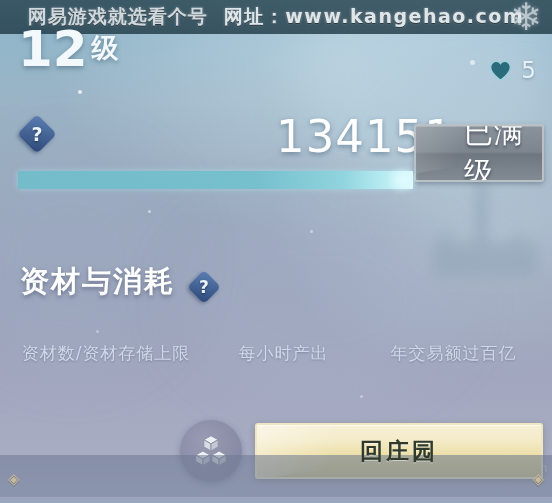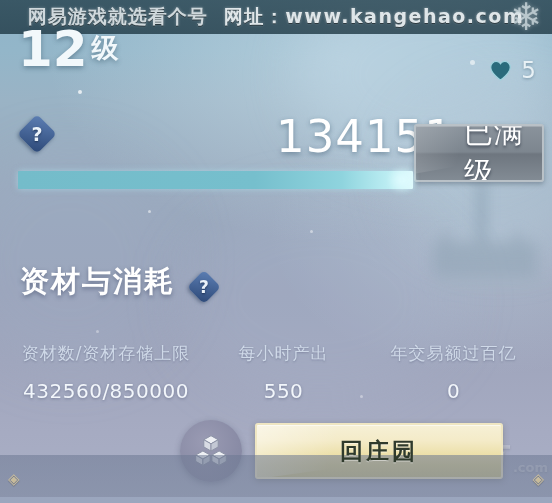--- a/index.html
+++ b/index.html
@@ -234,21 +234,21 @@
     position:absolute; left:180px; top:420px;
     width:62px; height:62px; border-radius:50%;
     background:radial-gradient(circle at 40% 35%, rgba(150,150,175,0.78), rgba(118,120,148,0.80));
     display:flex; align-items:center; justify-content:center;
     box-shadow:0 2px 6px rgba(50,55,80,0.30);
   }
 
   
   .return-btn {
     position:absolute; left:255px; top:423px;
-    width:248px; height:56px;
+    width:288px; height:56px;
     background:linear-gradient(to bottom,
       #f6f0d6 0%, #f4ebc8 30%, #ecdfa8 58%, #ddd191 78%, #cfc588 100%);
     border:2px solid #efe6c2;
     border-radius:3px;
     display:flex; align-items:center; justify-content:center;
     box-shadow:0 2px 6px rgba(70,70,60,0.32), inset 0 1px 0 rgba(255,255,255,0.6);
     overflow:hidden;
   }
   .return-btn::before {
     content:"";
@@ -371,25 +371,20 @@
       <span class="dia"></span>
         <span class="qm">?</span>
     </span>
   </div>
 
   <div class="table">
     <div class="table-head">
       <div class="col col-1">资材数/资材存储上限</div>
       <div class="col col-2">每小时产出</div>
       <div class="col col-3">年交易额过百亿</div>
-    </div>
-    <div class="table-row">
-      <div class="col col-1">432560/850000</div>
-      <div class="col col-2">550</div>
-      <div class="col col-3">0</div>
     </div>
   </div>
 
   <div class="cube-icon">
     <svg width="36" height="36" viewBox="0 0 40 40">
       <g fill="#eef0f4" stroke="#8d93a6" stroke-width="1.1" stroke-linejoin="round">
         <path d="M20 3 L28 7.5 L20 12 L12 7.5 Z"></path>
         <path d="M12 7.5 L20 12 L20 20 L12 15.5 Z" fill="#d8dbe4"></path>
         <path d="M28 7.5 L28 15.5 L20 20 L20 12 Z" fill="#c3c8d4"></path>
         <path d="M11 20 L19 24.5 L11 29 L3 24.5 Z"></path>

